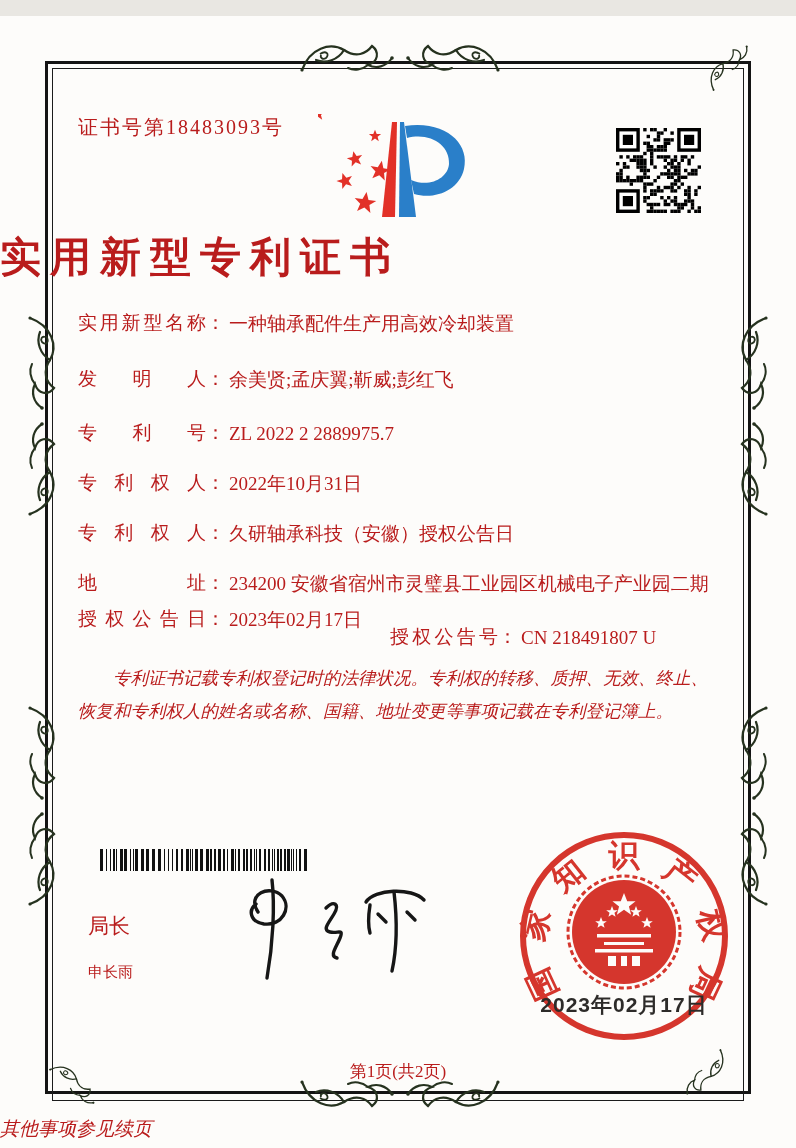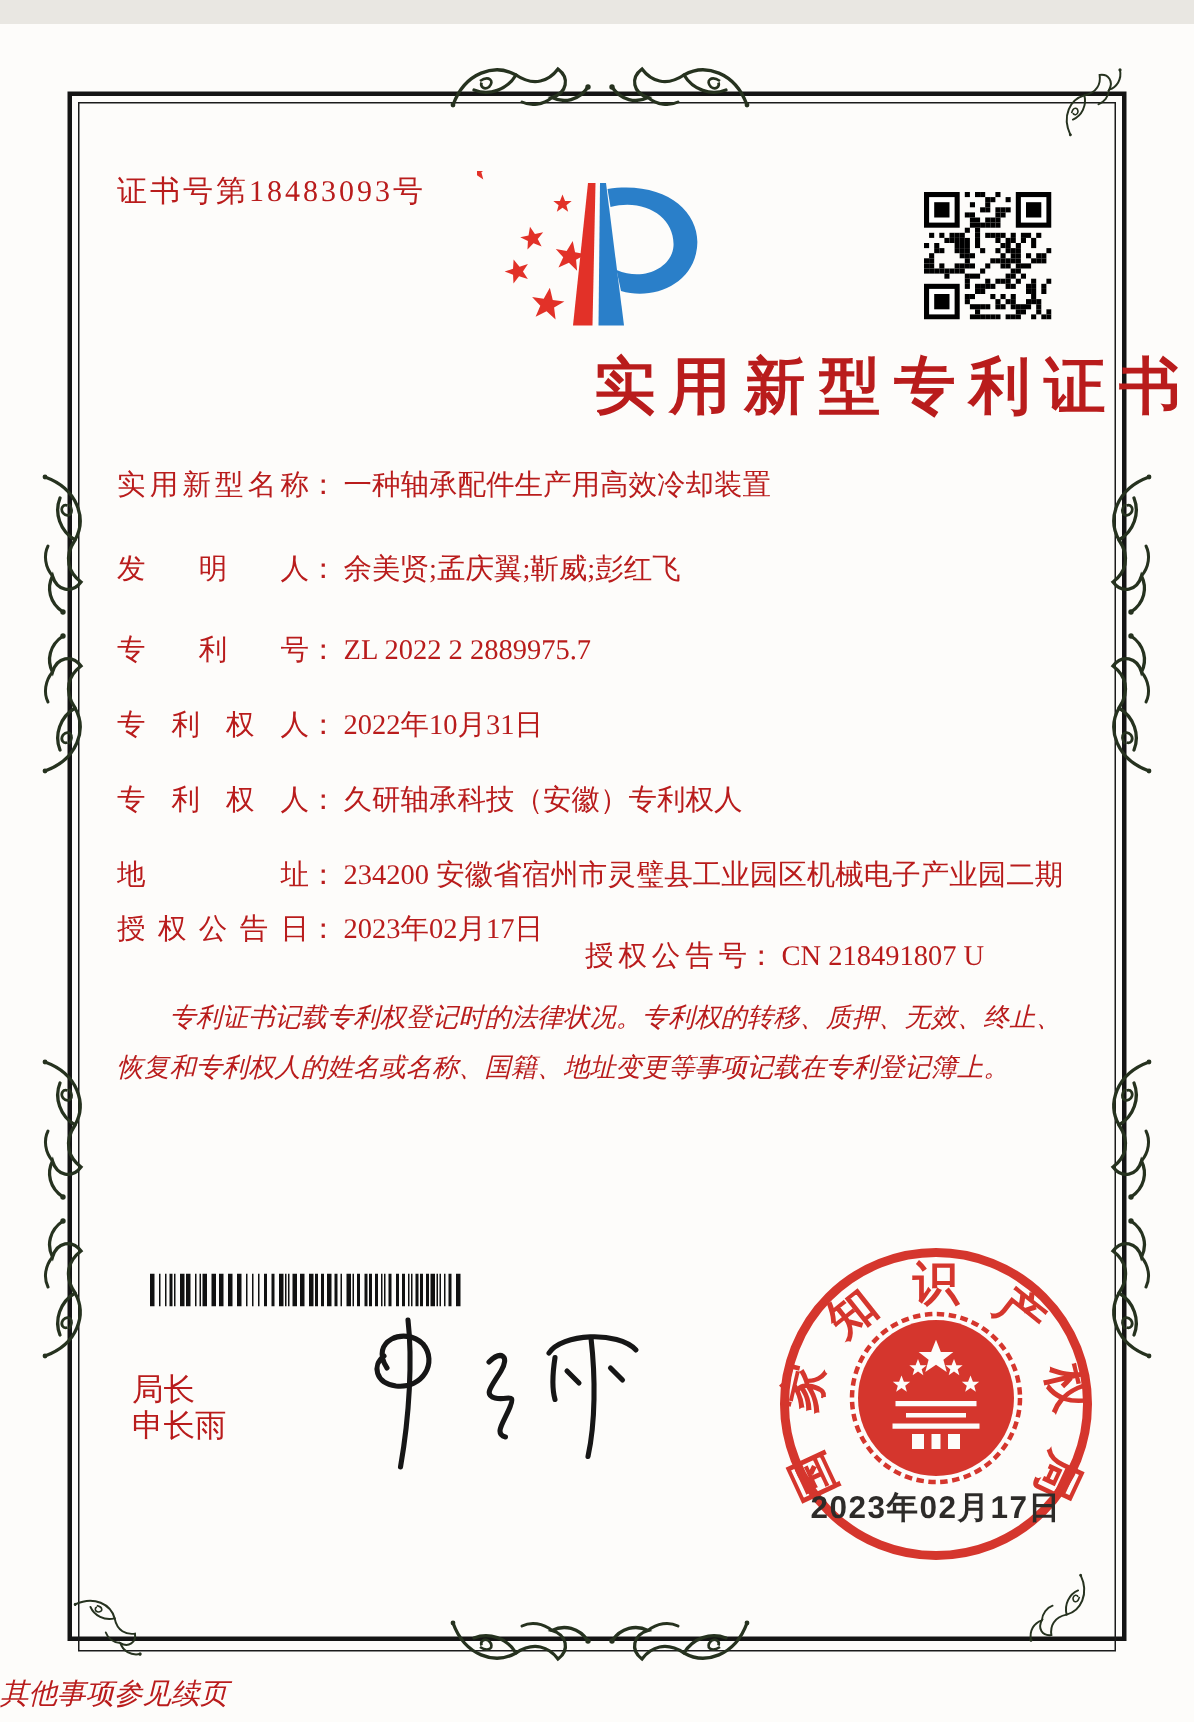--- a/index.html
+++ b/index.html
@@ -6,21 +6,21 @@
   .page{
     position:relative;width:796px;height:1148px;background:#fdfcfa;
     font-family:"Liberation Serif","DejaVu Serif",serif;color:#b91c1c;
     overflow:hidden;margin:16px auto;
   }
   .border-outer{position:absolute;left:45px;top:45px;right:45px;bottom:70px;border:3px solid #141414;}
   .border-inner{position:absolute;left:52px;top:52px;right:52px;bottom:63px;border:1px solid #1b1b1b;}
   .cert-no{position:absolute;left:78px;top:98px;font-size:20px;letter-spacing:2px;}
   .logo{position:absolute;left:318px;top:98px;}
   .qr{position:absolute;left:616px;top:112px;}
-  .title{position:absolute;left:0;top:214px;width:100%;text-align:right;
+  .title{position:absolute;left:0;top:214px;width:100%;text-align:left;
     font-size:41px;font-weight:bold;letter-spacing:9px;}
   .fields{position:absolute;left:78px;top:294px;width:650px;}
   .frow{position:relative;margin-bottom:0;}
   .flabel{display:inline-block;width:128px;text-align:justify;text-align-last:justify;
     font-size:19px;vertical-align:top;}
   .fsep{display:inline-block;font-size:19px;vertical-align:top;}
   .fvalue{display:inline-block;font-size:19px;max-width:498px;vertical-align:top;line-height:1.45;}
   .r0{position:absolute;left:0;top:0;}
   .r1{position:absolute;left:0;top:56px;}
   .r2{position:absolute;left:0;top:110px;}
@@ -29,21 +29,21 @@
   .r5{position:absolute;left:0;top:260px;}
   .r6{position:absolute;left:0;top:296px;}
   .r7{position:absolute;left:312px;top:314px;}
   .r7 .flabel{width:108px;}
   .paras{position:absolute;left:78px;top:646px;width:642px;font-size:17.5px;
     font-style:italic;line-height:1.88;}
   .paras p{margin:0 0 4px 0;text-indent:2em;}
   .barcode{position:absolute;left:100px;top:833px;}
   .sig-svg{position:absolute;left:198px;top:858px;}
   .signer-title{position:absolute;left:88px;top:896px;font-size:21px;font-family:"Liberation Sans","DejaVu Sans",sans-serif;}
-  .signer-name{position:absolute;left:88px;top:920px;font-size:21px;font-family:Liberation Serif, serif;}
+  .signer-name{position:absolute;left:88px;top:947px;font-size:15px;font-family:Liberation Serif, serif;}
   .seal{position:absolute;left:512px;top:808px;}
   .ring-ch{font-size:31px;font-weight:bold;font-family:"Liberation Serif","DejaVu Serif",serif;}
   .page-no{position:absolute;left:0;top:1044px;width:100%;text-align:center;font-size:17px;}
   .cont-note{position:absolute;left:0;top:1100px;width:100%;font-size:19px;font-style:italic;}
   .orn{position:absolute;left:0;top:0;pointer-events:none;}
 </style>
 </head>
 <body>
 
 <div class="page">
@@ -315,21 +315,21 @@
     <div class="frow r2">
       <span class="flabel">专利号</span><span class="fsep">：</span>
       <span class="fvalue">ZL 2022 2 2889975.7</span>
     </div>
     <div class="frow r3">
       <span class="flabel">专利权人</span><span class="fsep">：</span>
       <span class="fvalue">2022年10月31日</span>
     </div>
     <div class="frow r4">
       <span class="flabel">专利权人</span><span class="fsep">：</span>
-      <span class="fvalue">久研轴承科技（安徽）专利权人</span>
+      <span class="fvalue">久研轴承科技（安徽）授权公告日</span>
     </div>
     <div class="frow r5">
       <span class="flabel">地址</span><span class="fsep">：</span>
       <span class="fvalue">234200 安徽省宿州市灵璧县工业园区机械电子产业园二期</span>
     </div>
     <div class="frow r6">
       <span class="flabel">授权公告日</span><span class="fsep">：</span>
       <span class="fvalue">2023年02月17日</span>
     </div>
     <div class="frow r7">
@@ -439,15 +439,16 @@
           <rect x="-29" y="17" width="58" height="3.5"></rect>
           <rect x="-16" y="24" width="8" height="10"></rect>
           <rect x="8" y="24" width="8" height="10"></rect>
           <rect x="-3" y="24" width="6" height="10"></rect>
         </g>
       </g>
       <text id="seal-date" x="0" y="76" text-anchor="middle" font-size="21" letter-spacing="1" fill="#1e1c1a" font-weight="bold" font-family="Liberation Sans, DejaVu Sans, sans-serif">2023年02月17日</text>
     </g>
   </svg>
 
+  <div class="page-no">第1页(共2页)</div>
   <div class="cont-note">其他事项参见续页</div>
 
 </div>
 
 </body></html>

